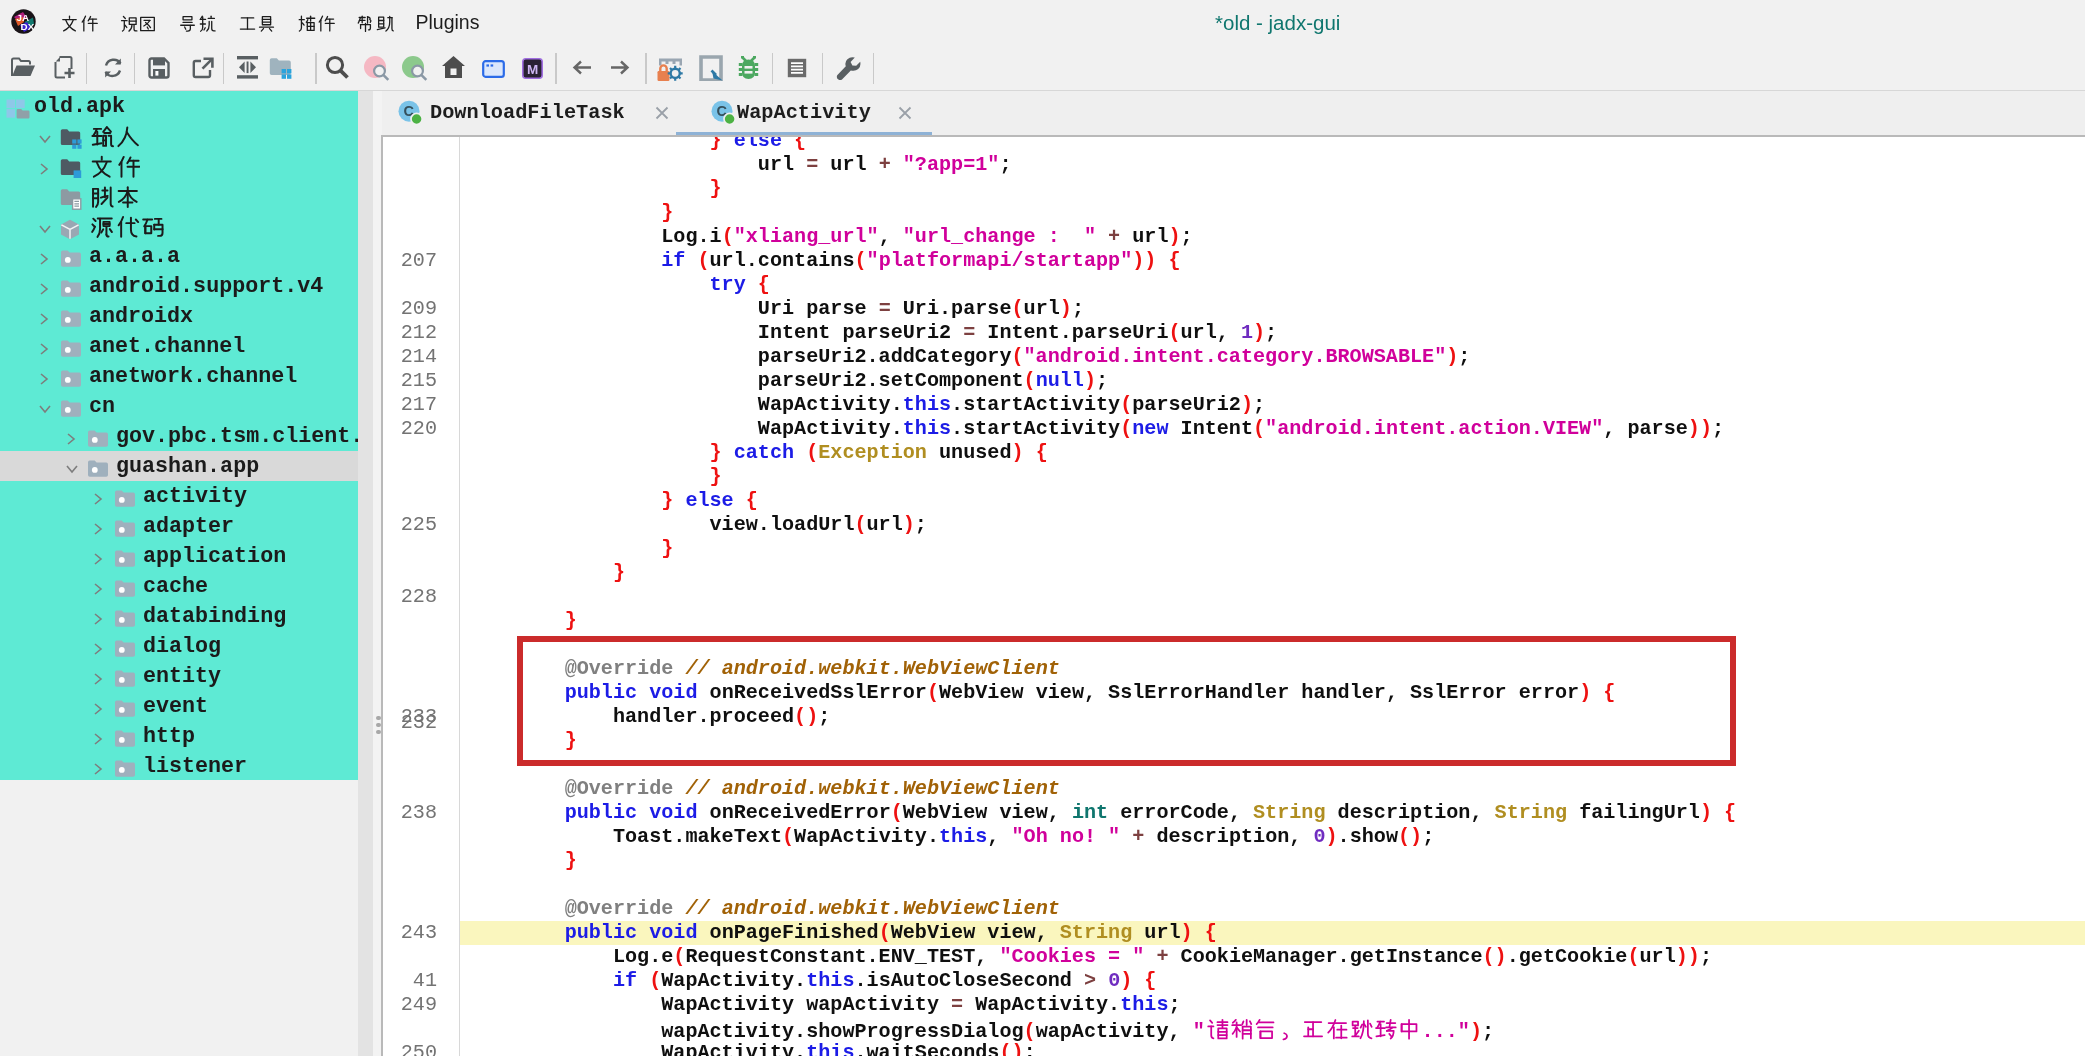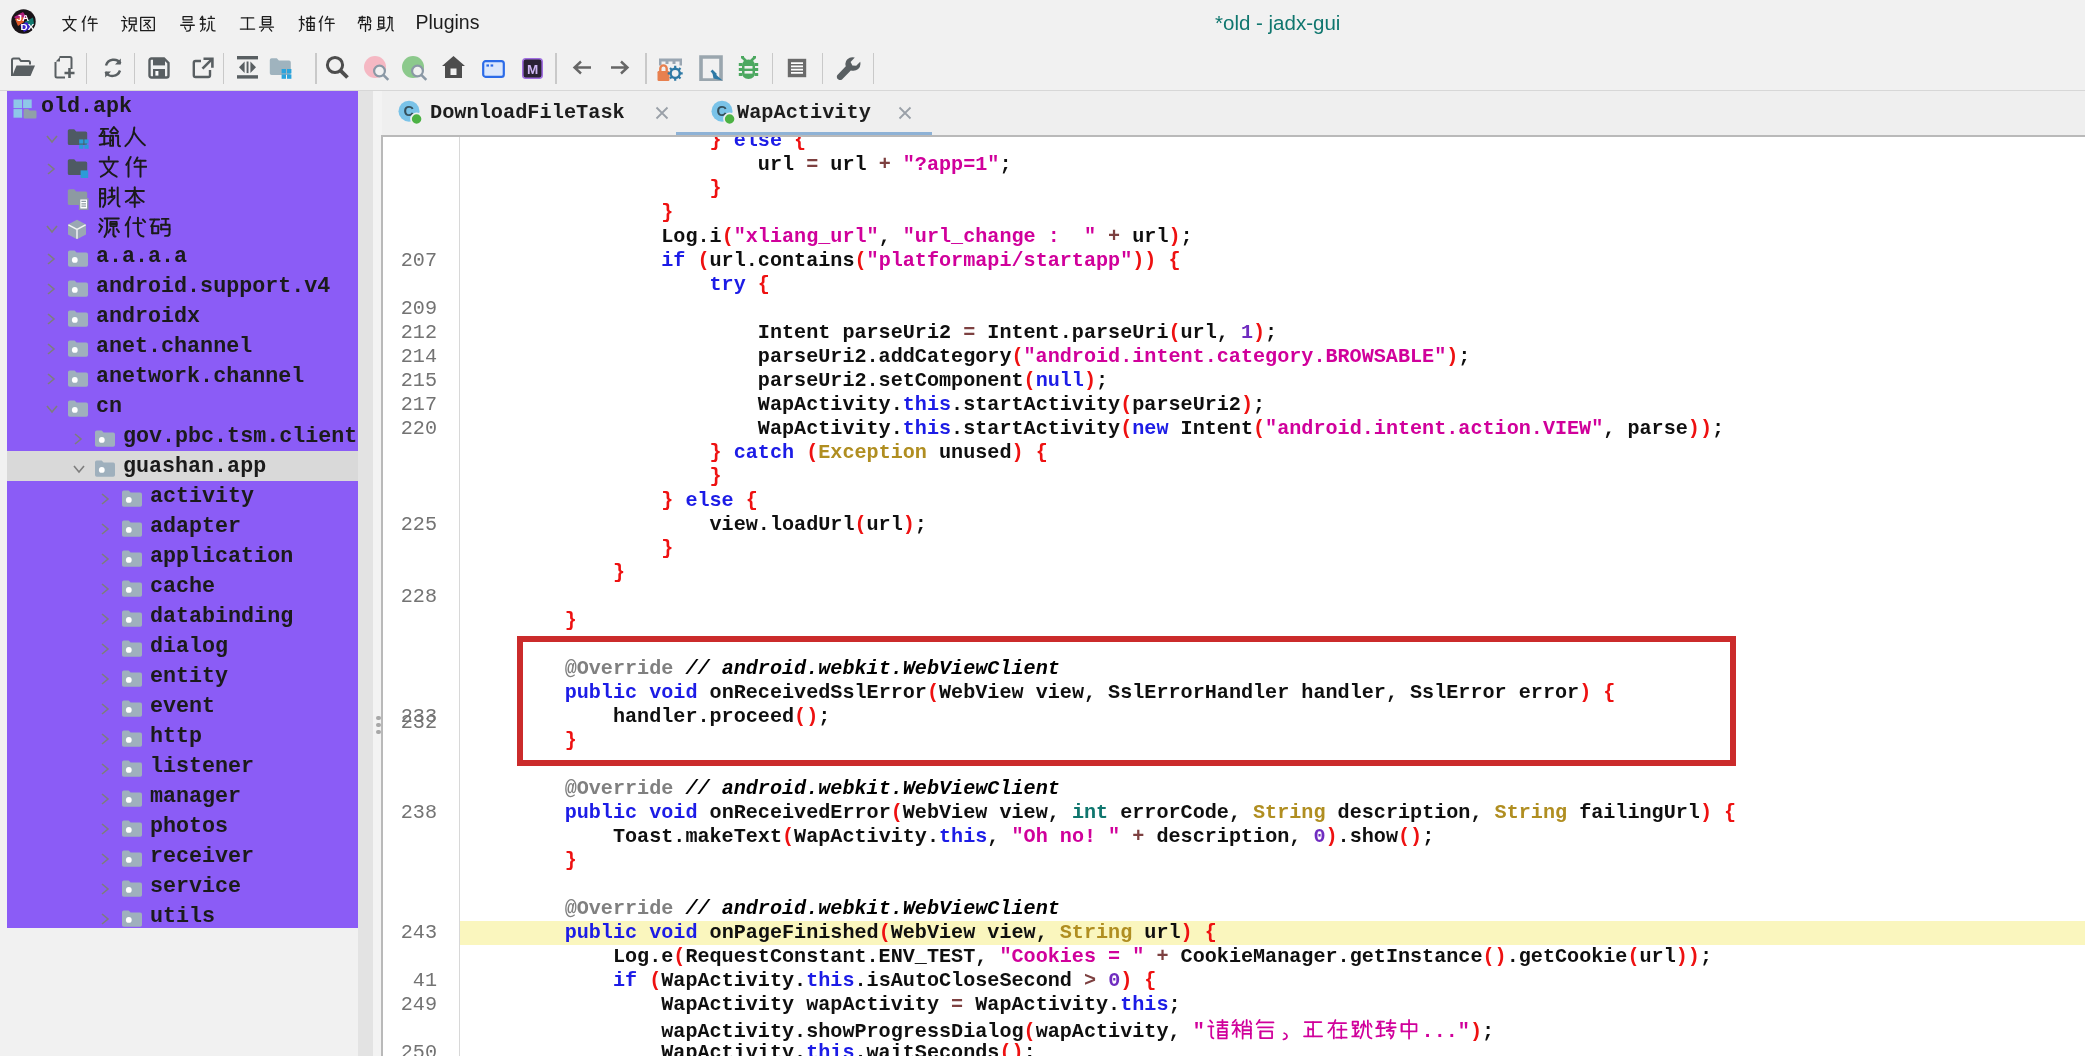--- a/index.html
+++ b/index.html
@@ -1,34 +1,34 @@
 <!DOCTYPE html>
 <html><head><meta charset="utf-8"><style>
 *{margin:0;padding:0;box-sizing:border-box}
 html,body{width:2085px;height:1056px;overflow:hidden;background:#f1f1f1}
 #page{position:relative;width:2085px;height:1056px;font-family:"Liberation Mono",monospace}
 .ab{position:absolute}
 .cj path{fill:none}
-#tree{position:absolute;left:7px;top:91px;width:358px;height:837px;background:#8b5cf6;overflow:hidden}
+#tree{position:absolute;left:0;top:91px;width:358px;height:689px;background:#5eead4;overflow:hidden}
 .tt{position:absolute;height:30px;line-height:30px;font:bold 21.7px "Liberation Mono";color:#1b1b1b;white-space:pre}
 .sel{position:absolute;left:0;width:358px;height:30px;background:#d9d9d9}
 #treesb{position:absolute;left:358px;top:91px;width:15px;height:965px;background:#e3e3e3}
 #split{position:absolute;left:373px;top:91px;width:9px;height:965px;background:#f3f3f3}
 #tabbar{position:absolute;left:382px;top:91px;width:1703px;height:44px;background:#efefef}
 .tabt{font:bold 20.3px "Liberation Mono";color:#1d1d1d;height:24px;line-height:24px}
 #vline{position:absolute;left:381px;top:135px;width:2px;height:921px;background:#b9b9b9}
 #hline{position:absolute;left:381px;top:135px;width:1704px;height:2px;background:#b9b9b9}
 #topline{position:absolute;left:0;top:90px;width:2085px;height:1px;background:#d7d7d7}
 #editor{position:absolute;left:383px;top:137px;width:1702px;height:919px;background:#fff;overflow:hidden}
 #gutline{position:absolute;left:75.5px;top:0;width:1.5px;height:919px;background:#d8d8d8}
 .num{position:absolute;left:0;width:54px;text-align:right;font:20.14px "Liberation Mono";color:#737373;height:24px;line-height:24px}
 .cl{position:absolute;left:85px;font:bold 20.14px "Liberation Mono";color:#0f0f0f;white-space:pre;height:24px;line-height:24px}
 .cl i,.cl b{font-style:normal}
 i.k{color:#1c1ce6} i.s{color:#d0009b} i.r{color:#ee1111} i.o{color:#7d4040}
-i.n{color:#6f2cc0} i.c{color:#000000;font-style:italic} i.a{color:#808080}
+i.n{color:#6f2cc0} i.c{color:#a16207;font-style:italic} i.a{color:#808080}
 i.t{color:#0f766e} i.f{color:#b08e21}
 #yellow{position:absolute;left:77px;top:784px;width:1625px;height:24px;background:#faf6be}
 #redbox{position:absolute;left:134px;top:499px;width:1219px;height:130px;border:6px solid #cb2b2b}
 .dot{position:absolute;width:4.5px;height:4.5px;border-radius:50%;background:#a8a8a8}
 </style></head><body>
 <div id="page">
 <svg class="ab" style="left:11px;top:9px" width="25" height="25" viewBox="0 0 25 25">
       <circle cx="12.5" cy="12.5" r="12.2" fill="#1a1418"></circle>
       <path d="M3 8 L12 3 L16 9 L9 14 Z" fill="#b0207c"></path>
       <path d="M4 10 L12 8 L13 13 L7 17 Z" fill="#e05a28"></path>
@@ -614,20 +614,21 @@
 <div id="yellow"></div>
 <div class="cl" style="top:-8px">&nbsp;&nbsp;&nbsp;&nbsp;&nbsp;&nbsp;&nbsp;&nbsp;&nbsp;&nbsp;&nbsp;&nbsp;&nbsp;&nbsp;&nbsp;&nbsp;&nbsp;&nbsp;&nbsp;&nbsp;<i class="r">}</i> <i class="k">else</i> <i class="r">{</i></div>
 <div class="cl" style="top:16px">&nbsp;&nbsp;&nbsp;&nbsp;&nbsp;&nbsp;&nbsp;&nbsp;&nbsp;&nbsp;&nbsp;&nbsp;&nbsp;&nbsp;&nbsp;&nbsp;&nbsp;&nbsp;&nbsp;&nbsp;&nbsp;&nbsp;&nbsp;&nbsp;url <i class="o">=</i> url <i class="o">+</i> <i class="s">"?app=1"</i>;</div>
 <div class="cl" style="top:40px">&nbsp;&nbsp;&nbsp;&nbsp;&nbsp;&nbsp;&nbsp;&nbsp;&nbsp;&nbsp;&nbsp;&nbsp;&nbsp;&nbsp;&nbsp;&nbsp;&nbsp;&nbsp;&nbsp;&nbsp;<i class="r">}</i></div>
 <div class="cl" style="top:64px">&nbsp;&nbsp;&nbsp;&nbsp;&nbsp;&nbsp;&nbsp;&nbsp;&nbsp;&nbsp;&nbsp;&nbsp;&nbsp;&nbsp;&nbsp;&nbsp;<i class="r">}</i></div>
 <div class="cl" style="top:88px">&nbsp;&nbsp;&nbsp;&nbsp;&nbsp;&nbsp;&nbsp;&nbsp;&nbsp;&nbsp;&nbsp;&nbsp;&nbsp;&nbsp;&nbsp;&nbsp;Log.i<i class="r">(</i><i class="s">"xliang_url"</i>, <i class="s">"url_change :  "</i> <i class="o">+</i> url<i class="r">)</i>;</div>
 <div class="num" style="top:112px">207</div>
 <div class="cl" style="top:112px">&nbsp;&nbsp;&nbsp;&nbsp;&nbsp;&nbsp;&nbsp;&nbsp;&nbsp;&nbsp;&nbsp;&nbsp;&nbsp;&nbsp;&nbsp;&nbsp;<i class="k">if</i> <i class="r">(</i>url.contains<i class="r">(</i><i class="s">"platformapi/startapp"</i><i class="r">))</i> <i class="r">{</i></div>
 <div class="cl" style="top:136px">&nbsp;&nbsp;&nbsp;&nbsp;&nbsp;&nbsp;&nbsp;&nbsp;&nbsp;&nbsp;&nbsp;&nbsp;&nbsp;&nbsp;&nbsp;&nbsp;&nbsp;&nbsp;&nbsp;&nbsp;<i class="k">try</i> <i class="r">{</i></div>
 <div class="num" style="top:160px">209</div>
+<div class="cl" style="top:160px">&nbsp;&nbsp;&nbsp;&nbsp;&nbsp;&nbsp;&nbsp;&nbsp;&nbsp;&nbsp;&nbsp;&nbsp;&nbsp;&nbsp;&nbsp;&nbsp;&nbsp;&nbsp;&nbsp;&nbsp;&nbsp;&nbsp;&nbsp;&nbsp;Uri parse <i class="o">=</i> Uri.parse<i class="r">(</i>url<i class="r">)</i>;</div>
 <div class="num" style="top:184px">212</div>
 <div class="cl" style="top:184px">&nbsp;&nbsp;&nbsp;&nbsp;&nbsp;&nbsp;&nbsp;&nbsp;&nbsp;&nbsp;&nbsp;&nbsp;&nbsp;&nbsp;&nbsp;&nbsp;&nbsp;&nbsp;&nbsp;&nbsp;&nbsp;&nbsp;&nbsp;&nbsp;Intent parseUri2 <i class="o">=</i> Intent.parseUri<i class="r">(</i>url, <i class="n">1</i><i class="r">)</i>;</div>
 <div class="num" style="top:208px">214</div>
 <div class="cl" style="top:208px">&nbsp;&nbsp;&nbsp;&nbsp;&nbsp;&nbsp;&nbsp;&nbsp;&nbsp;&nbsp;&nbsp;&nbsp;&nbsp;&nbsp;&nbsp;&nbsp;&nbsp;&nbsp;&nbsp;&nbsp;&nbsp;&nbsp;&nbsp;&nbsp;parseUri2.addCategory<i class="r">(</i><i class="s">"android.intent.category.BROWSABLE"</i><i class="r">)</i>;</div>
 <div class="num" style="top:232px">215</div>
 <div class="cl" style="top:232px">&nbsp;&nbsp;&nbsp;&nbsp;&nbsp;&nbsp;&nbsp;&nbsp;&nbsp;&nbsp;&nbsp;&nbsp;&nbsp;&nbsp;&nbsp;&nbsp;&nbsp;&nbsp;&nbsp;&nbsp;&nbsp;&nbsp;&nbsp;&nbsp;parseUri2.setComponent<i class="r">(</i><i class="k">null</i><i class="r">)</i>;</div>
 <div class="num" style="top:256px">217</div>
 <div class="cl" style="top:256px">&nbsp;&nbsp;&nbsp;&nbsp;&nbsp;&nbsp;&nbsp;&nbsp;&nbsp;&nbsp;&nbsp;&nbsp;&nbsp;&nbsp;&nbsp;&nbsp;&nbsp;&nbsp;&nbsp;&nbsp;&nbsp;&nbsp;&nbsp;&nbsp;WapActivity.<i class="k">this</i>.startActivity<i class="r">(</i>parseUri2<i class="r">)</i>;</div>
 <div class="num" style="top:280px">220</div>
 <div class="cl" style="top:280px">&nbsp;&nbsp;&nbsp;&nbsp;&nbsp;&nbsp;&nbsp;&nbsp;&nbsp;&nbsp;&nbsp;&nbsp;&nbsp;&nbsp;&nbsp;&nbsp;&nbsp;&nbsp;&nbsp;&nbsp;&nbsp;&nbsp;&nbsp;&nbsp;WapActivity.<i class="k">this</i>.startActivity<i class="r">(</i><i class="k">new</i> Intent<i class="r">(</i><i class="s">"android.intent.action.VIEW"</i>, parse<i class="r">))</i>;</div>

